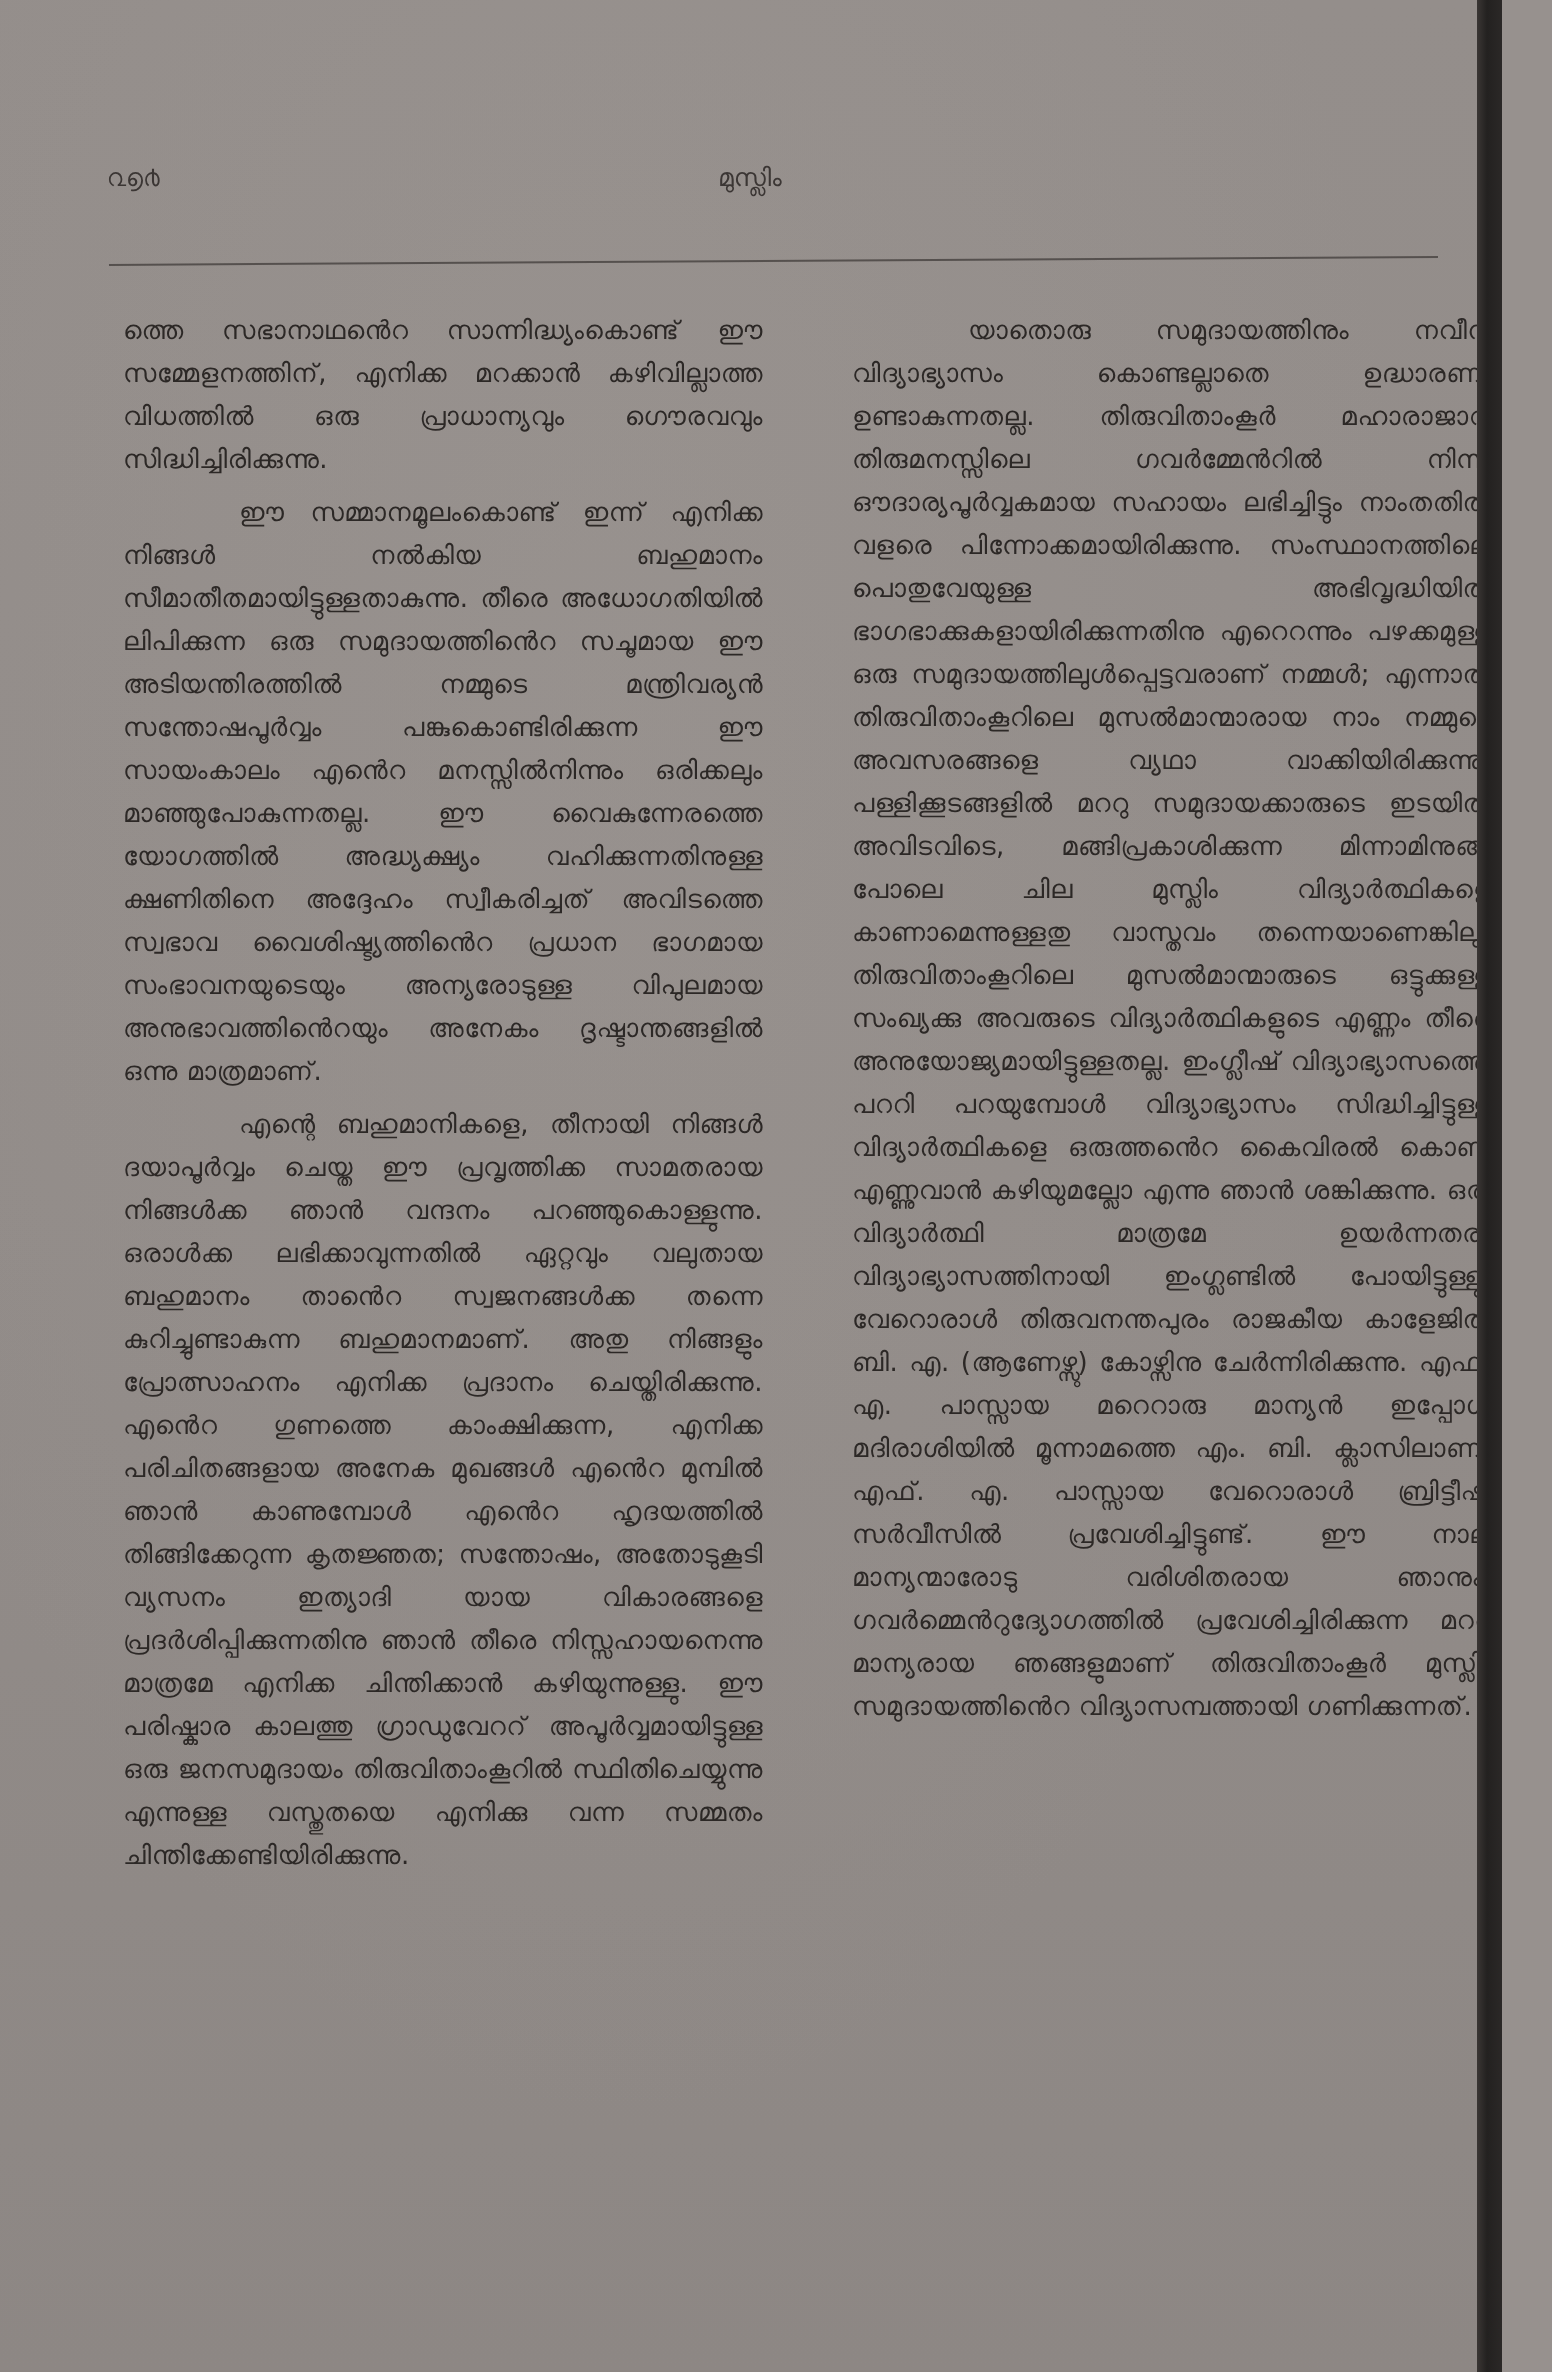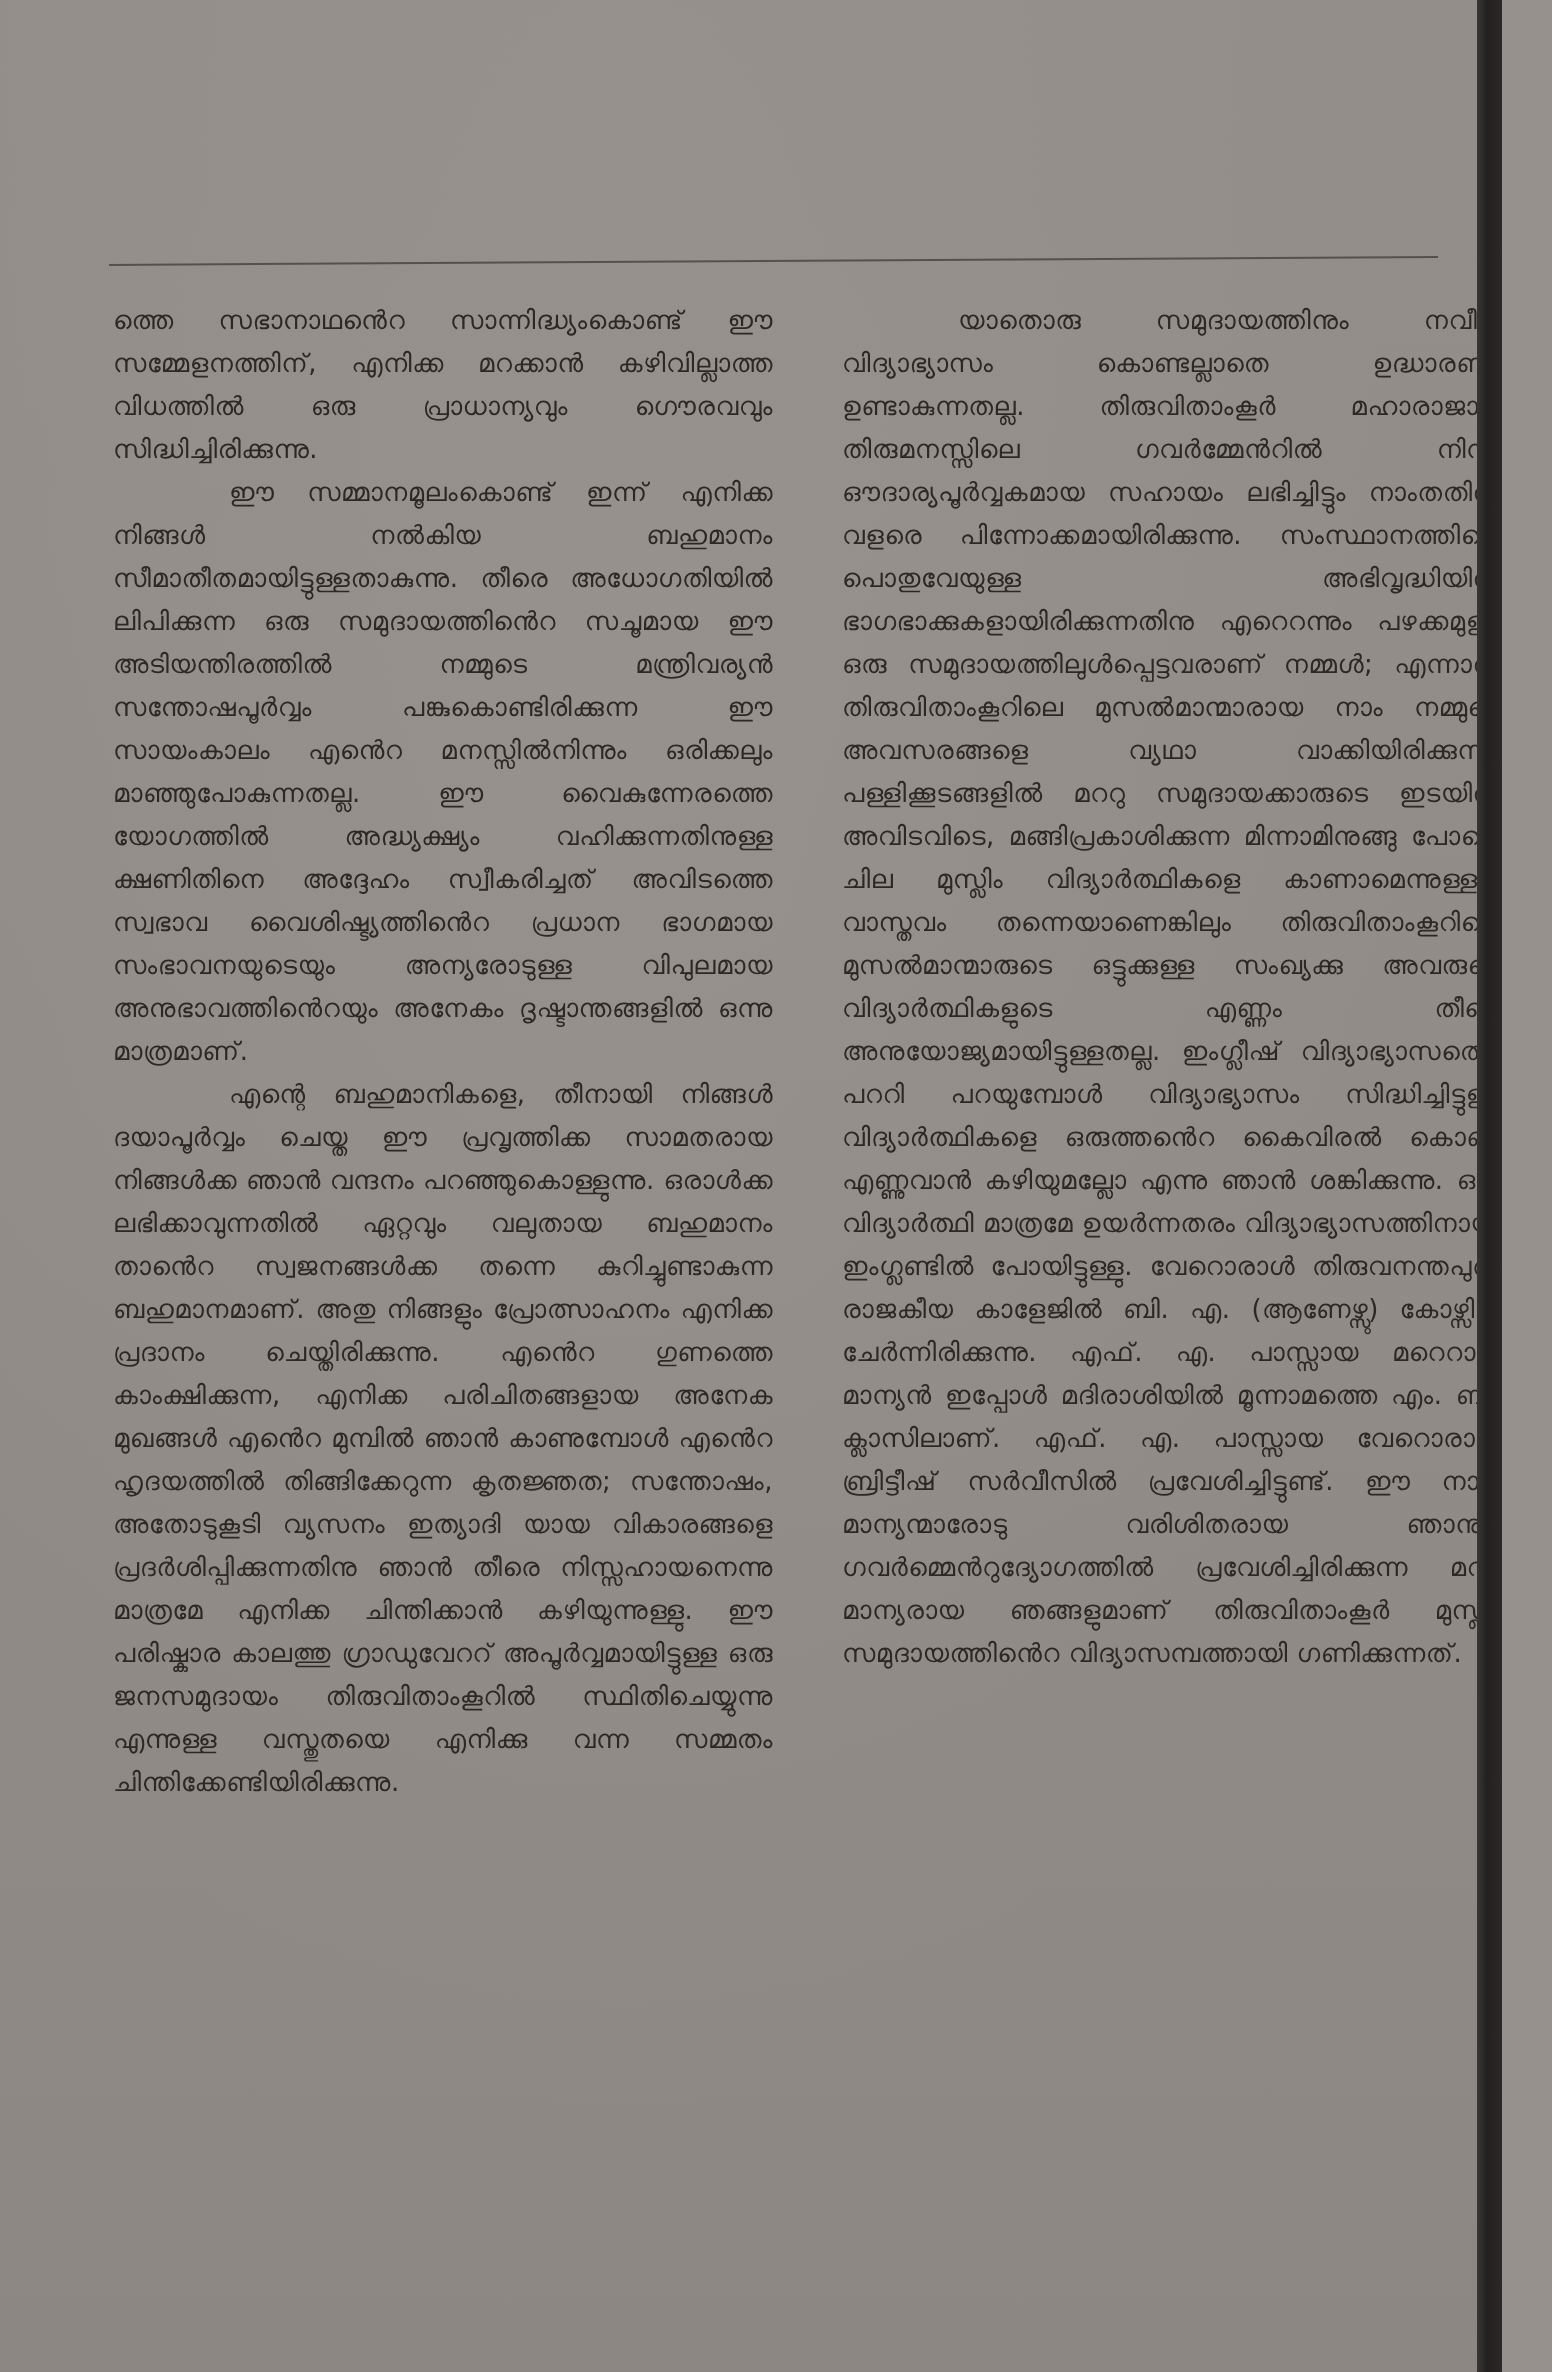--- a/index.html
+++ b/index.html
@@ -66,29 +66,33 @@
       top: 299px;
       width: 660px;
       font-size: 26px;
       line-height: 43px;
       text-align: justify;
       color: #2c2826;
       letter-spacing: 0.5px;
     }
     .col-left { left: 113px; }
     .col-right { left: 842px; }
-    .para { margin: 0; }
+    .para { margin: 10px; }
     .para.indent { text-indent: 116px; }
     .para.cont { text-indent: 0; }
   </style>
 </head>
 <body>
 
 <div class="page">
 
+  <div class="header">
+    <span class="page-number">൨൭൪</span>
+    <span class="running-title">മുസ്ലിം</span>
+  </div>
 
   <div class="rule"></div>
 
   <div class="column col-left">
     <p class="para cont">ത്തെ സഭാനാഥൻെറ സാന്നിദ്ധ്യംകൊണ്ട് ഈ സമ്മേളനത്തിന്, എനിക്ക മറക്കാൻ കഴിവില്ലാത്ത വിധത്തിൽ ഒരു പ്രാധാന്യവും ഗൌരവവും സിദ്ധിച്ചിരിക്കുന്നു.</p>
     <p class="para indent">ഈ സമ്മാനമൂലംകൊണ്ട് ഇന്ന് എനിക്ക നിങ്ങൾ നൽകിയ ബഹുമാനം സീമാതീതമായിട്ടുള്ളതാകുന്നു. തീരെ അധോഗതിയിൽ ലിപിക്കുന്ന ഒരു സമുദായത്തിൻെറ സചൂമായ ഈ അടിയന്തിരത്തിൽ നമ്മുടെ മന്ത്രിവര്യൻ സന്തോഷപൂർവ്വം പങ്കുകൊണ്ടിരിക്കുന്ന ഈ സായംകാലം എൻെറ മനസ്സിൽനിന്നും ഒരിക്കലും മാഞ്ഞുപോകുന്നതല്ല. ഈ വൈകുന്നേരത്തെ യോഗത്തിൽ അദ്ധ്യക്ഷ്യം വഹിക്കുന്നതിനുള്ള ക്ഷണിതിനെ അദ്ദേഹം സ്വീകരിച്ചത് അവിടത്തെ സ്വഭാവ വൈശിഷ്ട്യത്തിൻെറ പ്രധാന ഭാഗമായ സംഭാവനയുടെയും അന്യരോടുള്ള വിപുലമായ അനുഭാവത്തിൻെറയും അനേകം ദൃഷ്ടാന്തങ്ങളിൽ ഒന്നു മാത്രമാണ്.</p>
     <p class="para indent">എന്റെ ബഹുമാനികളെ, തീനായി നിങ്ങൾ ദയാപൂർവ്വം ചെയ്ത ഈ പ്രവൃത്തിക്ക സാമതരായ നിങ്ങൾക്ക ഞാൻ വന്ദനം പറഞ്ഞുകൊള്ളുന്നു. ഒരാൾക്ക ലഭിക്കാവുന്നതിൽ ഏറ്റവും വലുതായ ബഹുമാനം താൻെറ സ്വജനങ്ങൾക്ക തന്നെ കുറിച്ചുണ്ടാകുന്ന ബഹുമാനമാണ്. അതു നിങ്ങളും പ്രോത്സാഹനം എനിക്ക പ്രദാനം ചെയ്തിരിക്കുന്നു. എൻെറ ഗുണത്തെ കാംക്ഷിക്കുന്ന, എനിക്ക പരിചിതങ്ങളായ അനേക മുഖങ്ങൾ എൻെറ മുമ്പിൽ ഞാൻ കാണുമ്പോൾ എൻെറ ഹൃദയത്തിൽ തിങ്ങിക്കേറുന്ന കൃതജ്ഞത; സന്തോഷം, അതോടുകൂടി വ്യസനം ഇത്യാദി യായ വികാരങ്ങളെ പ്രദർശിപ്പിക്കുന്നതിനു ഞാൻ തീരെ നിസ്സഹായനെന്നു മാത്രമേ എനിക്ക ചിന്തിക്കാൻ കഴിയുന്നുള്ളു. ഈ പരിഷ്കാര കാലത്തു ഗ്രാഡുവേററ് അപൂർവ്വമായിട്ടുള്ള ഒരു ജനസമുദായം തിരുവിതാംകൂറിൽ സ്ഥിതിചെയ്യുന്നു എന്നുള്ള വസ്തുതയെ എനിക്കു വന്ന സമ്മതം ചിന്തിക്കേണ്ടിയിരിക്കുന്നു.</p>
   </div>
 
   <div class="column col-right">

